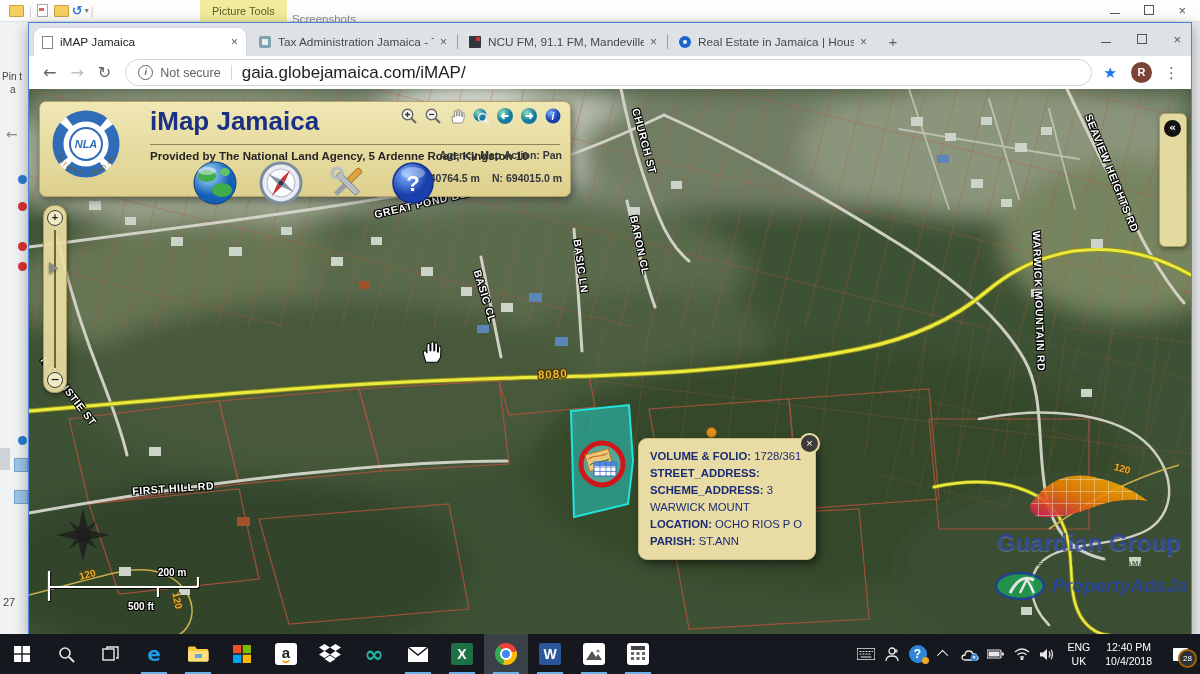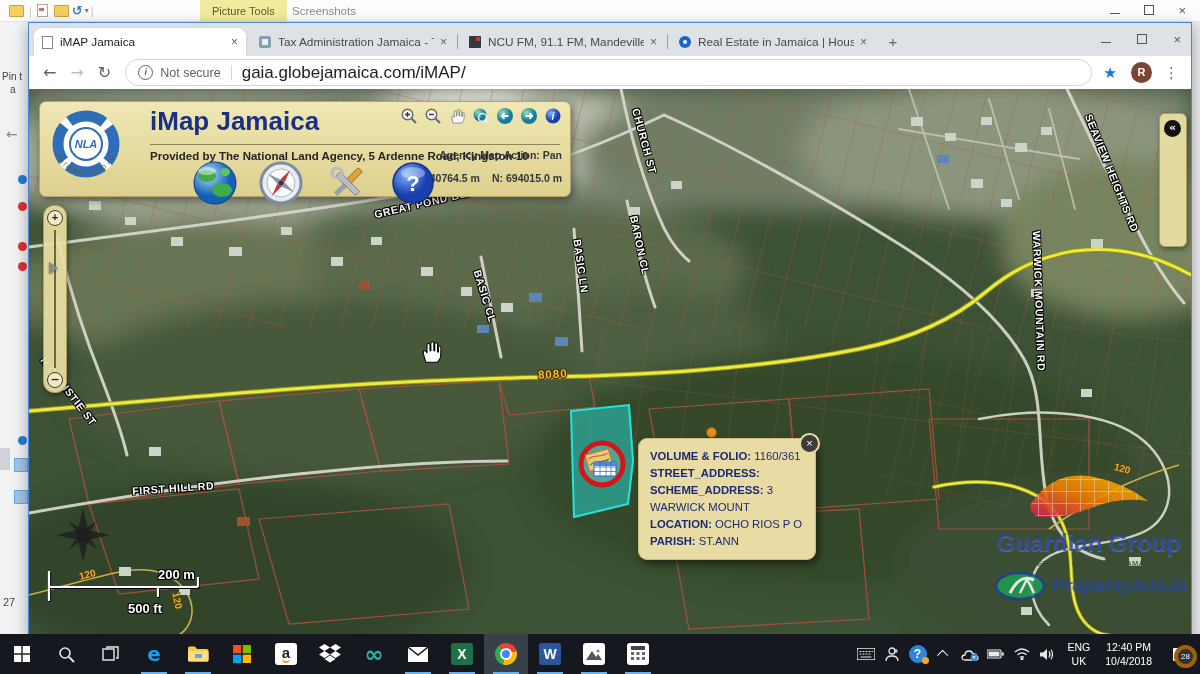--- a/index.html
+++ b/index.html
@@ -9,21 +9,21 @@
 
   
   #exp-top{position:absolute;left:0;top:0;width:1200px;height:22px;background:#fdfdfd;border-bottom:1px solid #e3e3e3;display:flex;align-items:center;padding-left:6px;box-sizing:border-box;}
   .qa-ico{display:inline-block;width:13px;height:10px;background:#f5cf5f;border:1px solid #caa23c;border-radius:1px;margin:0 3px;}
   .qa-page{display:inline-block;width:9px;height:11px;background:#fff;border:1px solid #a9a9a9;margin:0 3px;position:relative;}
   .qa-page::after{content:"";position:absolute;left:1px;top:3px;width:5px;height:3px;background:#d76a5a;}
   .qa-sep{color:#c9c9c9;margin:0 2px;font-size:11px;}
   .qa-undo{color:#2f7ad0;font-size:13px;font-weight:bold;line-height:1;}
   .qa-caret{color:#777;font-size:8px;margin-left:2px;}
   #exp-pictools{position:absolute;left:200px;top:0;height:22px;line-height:22px;padding:0 12px;background:#f1ec9d;color:#5c5c22;font-size:11px;}
-  #exp-screenshots{position:absolute;left:292px;top:0;height:24px;line-height:22px;color:#8a8a8a;font-size:11.5px;}
+  #exp-screenshots{position:absolute;left:292px;top:8px;height:24px;line-height:22px;color:#8a8a8a;font-size:11.5px;}
   #exp-controls{position:absolute;right:14px;top:0;height:20px;display:flex;align-items:center;gap:24px;color:#555;}
   .wc-min{display:inline-block;width:10px;border-bottom:1.5px solid #555;height:6px;}
   .wc-max{display:inline-block;width:8px;height:8px;border:1.5px solid #555;}
   .wc-x{font-size:13px;line-height:1;color:#555;}
   #exp-rail{position:absolute;left:0;top:22px;width:28px;height:612px;background:#f1f2f4;border-right:1px solid #dcdcdc;}
   #fi-badge{position:absolute;left:0;top:0;width:37px;height:17px;background:#2b7cd3;color:#fff;font-size:10px;line-height:17px;padding-left:14px;box-sizing:border-box;margin-left:40px;}
   #pin-txt{position:absolute;left:2px;top:48px;color:#444;font-size:10px;line-height:1.3;}
   #rail-back{position:absolute;left:6px;top:104px;color:#8a8a8a;font-size:14px;}
   .rail-dot{position:absolute;border-radius:50%;}
   .rail-sq{position:absolute;width:12px;height:12px;background:#9ec7e8;border:1px solid #6fa6d4;}
@@ -93,42 +93,42 @@
   #popup-pin{position:absolute;left:677px;top:338px;width:9px;height:9px;background:#e09020;border:1px solid #8a5a00;border-radius:50%;}
 
   
   #collapse{position:absolute;left:1130px;top:24px;width:26px;height:132px;background:rgba(233,222,162,.95);border:1px solid #ac9f62;border-radius:6px;box-shadow:1px 2px 5px rgba(0,0,0,.4);}
   #collapse .cc{position:absolute;left:4px;top:6px;width:17px;height:17px;border-radius:50%;background:#111;color:#fff;font-size:11px;line-height:16px;text-align:center;font-weight:bold;}
 
   
   #scalebar{position:absolute;left:17px;top:478px;width:176px;height:52px;}
   #scalebar .m-lbl{position:absolute;left:112px;top:0px;}
   #scalebar .ft-lbl{position:absolute;left:82px;top:34px;}
-  .scale-txt{color:#fff;font-size:13px;font-weight:bold;text-shadow:-1px -1px 0 #000,1px 1px 0 #000,1px -1px 0 #000,-1px 1px 0 #000;}
+  .scale-txt{color:#fff;font-size:10px;font-weight:bold;text-shadow:-1px -1px 0 #000,1px 1px 0 #000,1px -1px 0 #000,-1px 1px 0 #000;}
 
   
   #sponsor{position:absolute;left:955px;top:378px;width:210px;}
   #gg-name{position:absolute;left:0;top:62px;width:210px;text-align:center;font-size:24px;font-weight:bold;color:rgba(36,66,160,.8);text-shadow:0 1px 1px rgba(255,255,255,.25);}
   #gg-tag{position:absolute;left:0;top:92px;width:210px;text-align:center;font-size:7.5px;font-weight:bold;color:rgba(55,80,50,.85);letter-spacing:.3px;}
   #ca-row{position:absolute;left:10px;top:104px;display:flex;align-items:center;gap:6px;}
   #ca-name{font-size:19px;font-weight:bold;font-style:italic;color:rgba(38,70,170,.8);}
 
   
   #taskbar{position:absolute;left:0;top:634px;width:1200px;height:40px;background:#15181e;display:flex;align-items:stretch;}
   .tb-btn{width:44px;display:flex;align-items:center;justify-content:center;position:relative;flex:none;}
   .tb-open::after{content:"";position:absolute;bottom:0;left:9px;right:9px;height:2px;background:#6cb1e8;}
   .tb-active{background:#3a4047;}
   .tb-letter{font-size:20px;font-weight:bold;line-height:1;}
   #tb-tray{margin-left:auto;display:flex;align-items:center;gap:0;}
   .tray-item{display:flex;align-items:center;justify-content:center;width:26px;height:40px;}
   #tb-lang{color:#fff;font-size:10.5px;text-align:center;line-height:1.35;padding:0 7px;}
   #tb-clock{color:#fff;font-size:10.5px;text-align:center;line-height:1.35;padding:0 8px;}
   #tb-notif{position:relative;width:40px;height:40px;display:flex;align-items:center;justify-content:center;}
   #tb-notif .n-ico{width:15px;height:13px;background:#fff;border-radius:1px;position:relative;}
-  #tb-notif .n-badge{position:absolute;right:3px;bottom:6px;width:15px;height:15px;border-radius:50%;background:#2d3138;border:4px solid #a16207;color:#fff;font-size:8px;line-height:15px;text-align:center;}
+  #tb-notif .n-badge{position:absolute;right:3px;bottom:6px;width:15px;height:15px;border-radius:50%;background:#2d3138;border:2px solid #a16207;color:#fff;font-size:8px;line-height:15px;text-align:center;}
   .chev{display:inline-block;width:7px;height:7px;border-left:1.6px solid #fff;border-top:1.6px solid #fff;transform:rotate(45deg) translateY(2px);}
 
   
   .chrome-ball{width:22px;height:22px;border-radius:50%;background:conic-gradient(from -45deg,#ea4335 0 120deg,#fbbc05 0 240deg,#34a853 0 360deg);position:relative;}
   .chrome-ball::before{content:"";position:absolute;left:5px;top:5px;width:12px;height:12px;border-radius:50%;background:#fff;}
   .chrome-ball::after{content:"";position:absolute;left:7px;top:7px;width:8px;height:8px;border-radius:50%;background:#4285f4;}
   .appsq{width:22px;height:22px;border-radius:3px;display:flex;align-items:center;justify-content:center;}
 
   
   #handcur{position:absolute;left:390px;top:250px;}
@@ -495,21 +495,21 @@
         <span class="scale-txt ft-lbl">500 ft</span>
       </div>
 
       <div id="collapse">
         <div class="cc glyph">«</div>
       </div>
 
       <div id="popup-pin"></div>
       <div id="popup">
         <div id="popup-x">×</div>
-        <div class="pf"><span class="pl">VOLUME &amp; FOLIO:</span> <span class="pv">1160/361</span></div>
+        <div class="pf"><span class="pl">VOLUME &amp; FOLIO:</span> <span class="pv">1728/361</span></div>
         <div class="pf"><span class="pl">STREET_ADDRESS:</span> <span class="pv"></span></div>
         <div class="pf"><span class="pl">SCHEME_ADDRESS:</span> <span class="pv">3 WARWICK MOUNT</span></div>
         <div class="pf"><span class="pl">LOCATION:</span> <span class="pv">OCHO RIOS P O</span></div>
         <div class="pf"><span class="pl">PARISH:</span> <span class="pv">ST.ANN</span></div>
       </div>
 
       <div id="sponsor">
         <svg class="abs" style="left:40px;top:0;" width="130" height="62" viewBox="0 0 130 62" opacity=".88">
           <defs>
             <linearGradient id="ggrad" x1="0" y1="1" x2="1" y2="0">

